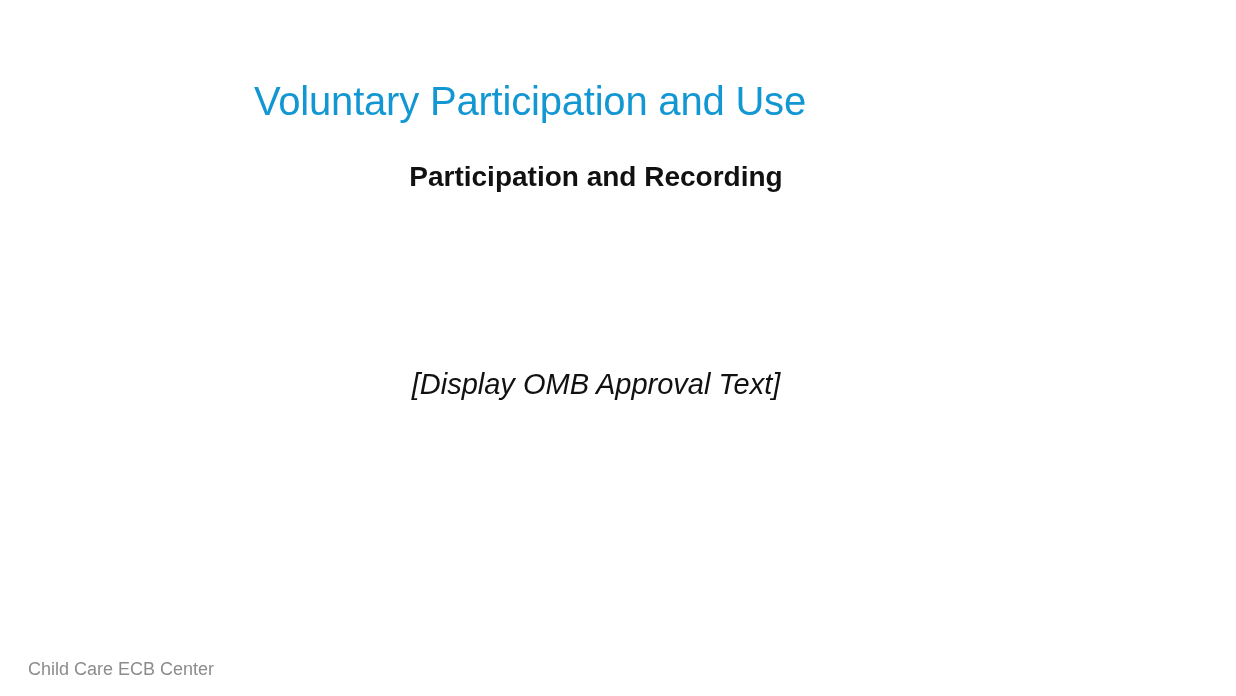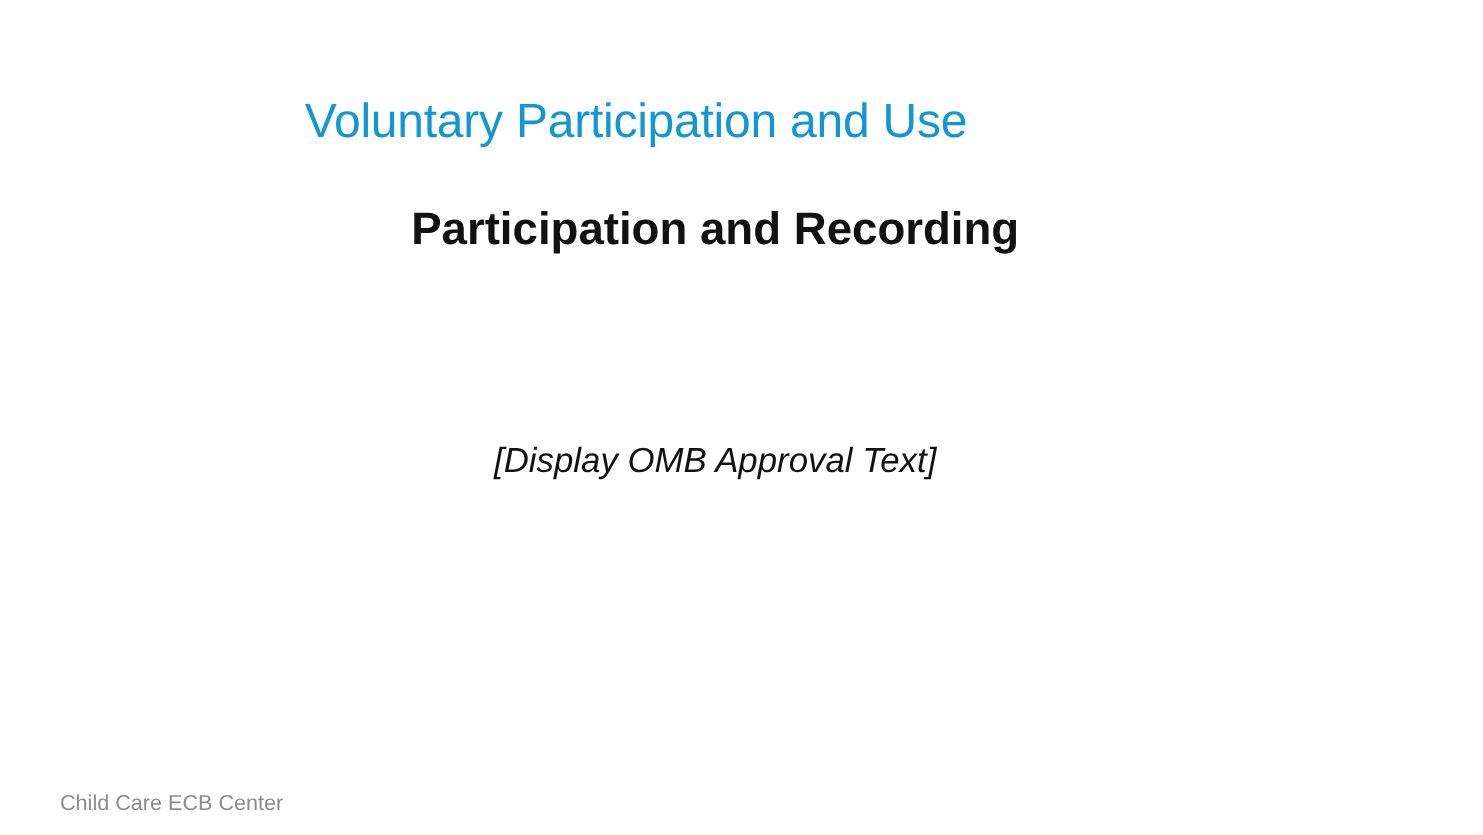--- a/index.html
+++ b/index.html
@@ -32,21 +32,21 @@
     letter-spacing: -0.2px;
     color: #1397d3;
     white-space: nowrap;
   }
   .slide-subtitle {
     position: absolute;
     left: 0;
     top: 136px;
     width: 1192px;
     text-align: center;
-    font-size: 38px;
+    font-size: 28px;
     font-weight: 700;
     line-height: 1.25;
     color: #111111;
     white-space: nowrap;
   }
   .body-block {
     position: absolute;
     left: 0;
     top: 322px;
     width: 1192px;
@@ -64,21 +64,20 @@
   }
   .footer {
     position: absolute;
     left: 28px;
     top: 659px;
     font-size: 18px;
     font-weight: 400;
     line-height: 1.2;
     color: #8c8c8c;
     white-space: nowrap;
-    margin-left: 22px;
   }
 </style>
 </head>
 <body>
 
 <div class="slide">
 
   <h1 class="slide-title">Voluntary Participation and Use</h1>
 
   <h2 class="slide-subtitle">Participation and Recording</h2>

